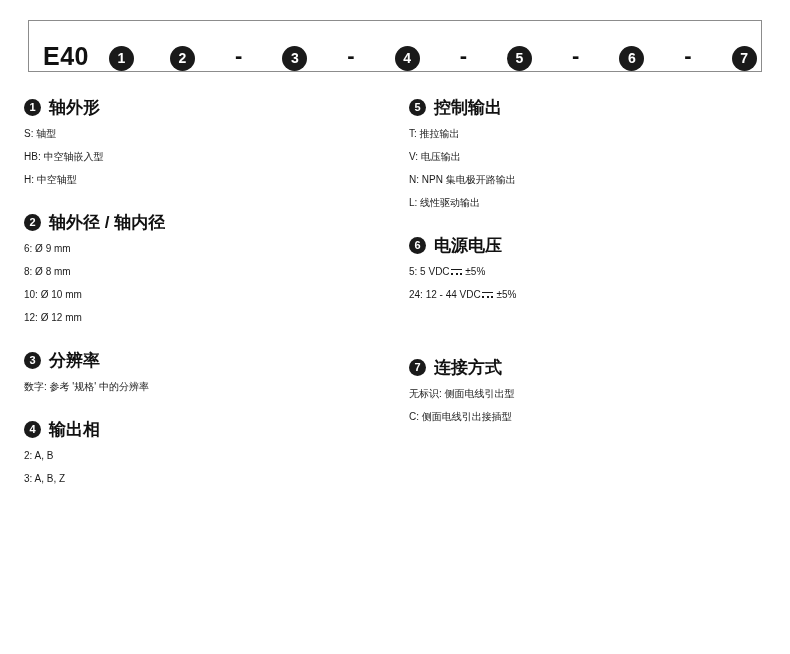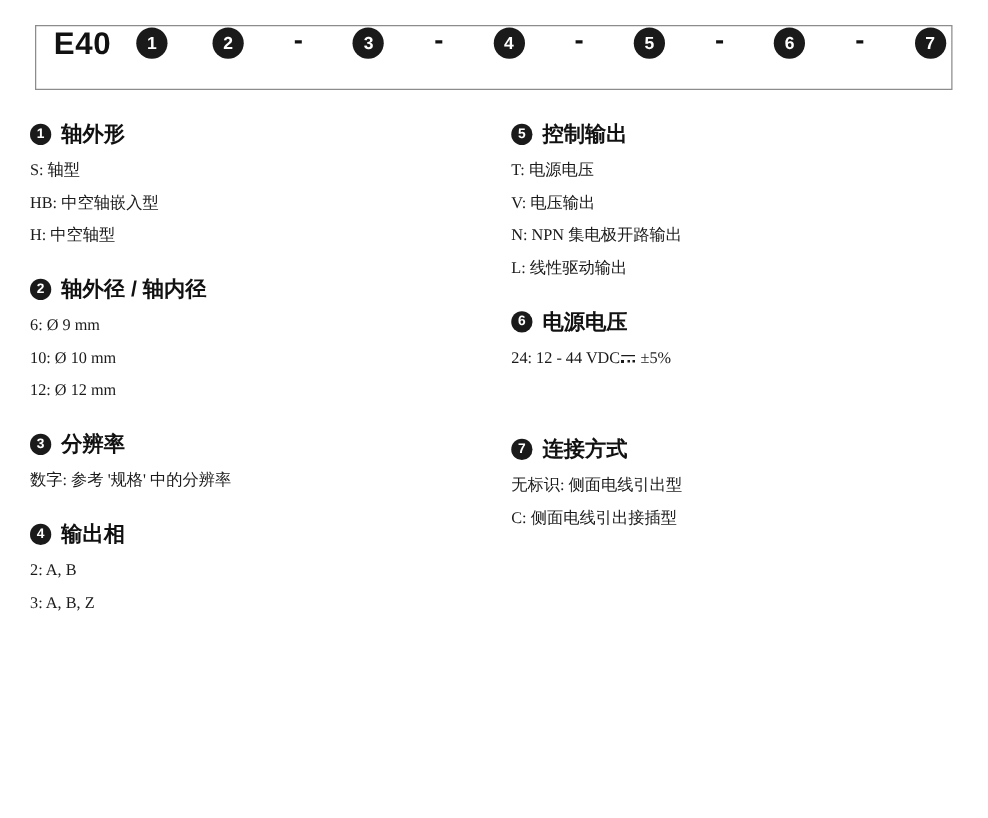--- a/index.html
+++ b/index.html
@@ -21,21 +21,21 @@
     box-sizing: border-box;
     padding: 20px 24px 0 24px;
   }
 
   
   .code-bar {
     position: relative;
     border: 1px solid #8c8c8c;
     height: 52px;
     display: flex;
-    align-items: flex-start;
+    align-items: flex-end;
     padding: 0 14px;
     box-sizing: border-box;
     margin: 0 4px 0 4px;
   }
   .code-model {
     font-size: 25px;
     font-weight: bold;
     letter-spacing: 0.5px;
     margin-right: 20px;
     color: #111;
@@ -96,26 +96,25 @@
     margin-bottom: 10px;
   }
   .block-title .circle-num {
     width: 17px;
     height: 17px;
     font-size: 11px;
     margin-right: 8px;
     flex: 0 0 auto;
   }
   .item {
-    font-size: 13px;
+    font-size: 10px;
     line-height: 1.0;
     margin-bottom: 13px;
     color: #1a1a1a;
     white-space: nowrap;
-    font-family: Liberation Serif, serif;
   }
   .item:last-child { margin-bottom: 0; }
   .ovl {
     border-top: 1px solid #1a1a1a;
     display: inline-block;
     line-height: 1.05;
     padding-top: 0px;
   }
   .dcline {
     display: inline-block;
@@ -196,20 +195,21 @@
         <div class="item">HB: 中空轴嵌入型</div>
         <div class="item">H: 中空轴型</div>
       </div>
 
       <div class="block">
         <div class="block-title">
           <span class="circle-num">2</span>
           <span>轴外径 / 轴内径</span>
         </div>
         <div class="item">6: Ø 9 mm</div>
+        <div class="item">8: Ø 8 mm</div>
         <div class="item">10: Ø 10 mm</div>
         <div class="item">12: Ø 12 mm</div>
       </div>
 
       <div class="block">
         <div class="block-title">
           <span class="circle-num">3</span>
           <span>分辨率</span>
         </div>
         <div class="item">数字: 参考 '规格' 中的分辨率</div>
@@ -226,32 +226,35 @@
 
     </div>
 
     <div class="col col-right">
 
       <div class="block">
         <div class="block-title">
           <span class="circle-num">5</span>
           <span>控制输出</span>
         </div>
-        <div class="item">T: 电源电压</div>
+        <div class="item">T: 推拉输出</div>
         <div class="item">V: 电压输出</div>
         <div class="item">N: NPN 集电极开路输出</div>
         <div class="item">L: 线性驱动输出</div>
       </div>
 
       <div class="block">
         <div class="block-title">
           <span class="circle-num">6</span>
           <span>电源电压</span>
         </div>
         <div class="item">
+          <span>5: 5 VDC</span><span class="dcline"></span>&nbsp;<span>±5%</span>
+        </div>
+        <div class="item">
           <span>24: 12 - 44 VDC</span><span class="dcline"></span>&nbsp;<span>±5%</span>
         </div>
       </div>
 
       <div class="block" style="margin-top:56px;">
         <div class="block-title">
           <span class="circle-num">7</span>
           <span>连接方式</span>
         </div>
         <div class="item">无标识: 侧面电线引出型</div>

